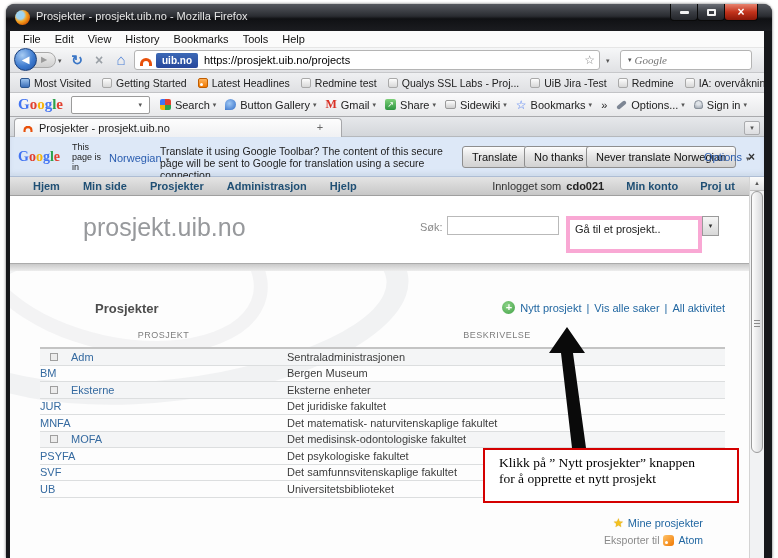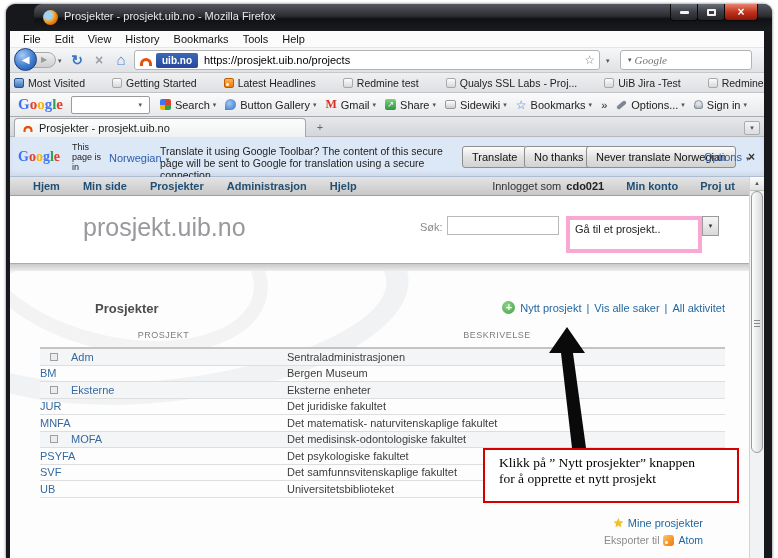--- a/index.html
+++ b/index.html
@@ -4,21 +4,21 @@
 <style>
   * { margin:0; padding:0; box-sizing:border-box; }
   body { background:#fff; }
   .screen { position:relative; width:778px; height:558px; background:#fff;
             font-family:"Liberation Sans", sans-serif; overflow:hidden; }
 
   
   .fx-window { position:absolute; left:6px; top:4px; width:766px; height:554px;
                background:#17181b; border-radius:9px 9px 0 0; box-shadow:0 0 3px rgba(0,0,0,.6); }
   .titlebar { position:relative; height:27px; border-radius:8px 8px 0 0;
-              background:linear-gradient(#55585f, #2a2c31 45%, #101114 55%, #1b1c20);margin-left:28px; }
+              background:linear-gradient(#55585f, #2a2c31 45%, #101114 55%, #1b1c20); }
   .fx-logo { position:absolute; left:9px; top:6px; width:15px; height:15px; border-radius:50%;
              background:radial-gradient(circle at 35% 35%, #9fd4f2 0 28%, #f6a623 45%, #d35400 80%, #8e3200); }
   .win-title { position:absolute; left:30px; top:6px; font-size:11px; color:#e6e6e6; }
   .win-controls { position:absolute; right:14px; top:0; display:flex; }
   .win-btn { height:17px; border:1px solid #0a0a0a; border-top:none; border-radius:0 0 4px 4px;
              display:flex; align-items:center; justify-content:center; margin-left:-1px;
              background:linear-gradient(#6a6e76, #3a3d43 50%, #24262b); }
   .win-btn.min, .win-btn.max { width:28px; }
   .win-btn.close { width:34px; background:linear-gradient(#e8836f, #c3331c 50%, #8c1708); }
   .win-glyph-bar { width:9px; height:3px; background:#f2f2f2; border-radius:1px; }
@@ -66,21 +66,21 @@
   .sb-ph { flex:1; font-size:11px; font-style:italic; color:#9a9a9a; border:none; outline:none;
            font-family:"Liberation Serif", serif; background:transparent; }
   .magnifier { position:relative; width:12px; height:12px; }
   .magnifier::before { content:""; position:absolute; left:1px; top:1px; width:7px; height:7px;
                        border:2px solid #3b6fc4; border-radius:50%; }
   .magnifier::after { content:""; position:absolute; left:8px; top:8px; width:4px; height:2px;
                       background:#3b6fc4; transform:rotate(45deg); }
 
   
   .bmbar { height:20px; background:linear-gradient(#eff0f2,#dfe0e3); border-bottom:1px solid #c2c3c6;
-           display:flex; align-items:center; padding:0 4px; font-size:10.5px; color:#222;gap:16px; }
+           display:flex; align-items:center; padding:0 10px; font-size:10.5px; color:#222; }
   .bm { display:flex; align-items:center; margin-right:11px; white-space:nowrap; }
   .bm-ico { width:10px; height:10px; margin-right:4px; border-radius:2px;
             background:linear-gradient(#fdfdfd,#d8d8d8); border:1px solid #a9a9a9; }
   .bm-ico.blue { background:linear-gradient(#9cc3ee,#3d6fb8); border-color:#2c568f; }
   .bm-ico.rss { background:linear-gradient(#ffb35c,#f07800); border-color:#c05d00; position:relative; }
   .bm-ico.rss::before { content:""; position:absolute; left:1px; bottom:1px; width:3px; height:3px;
                         background:#fff; border-radius:50%; }
 
   
   .gtoolbar { height:24px; background:linear-gradient(#fbfbfc,#e7e8ea); border-bottom:1px solid #a9aaad;
@@ -98,21 +98,21 @@
                color:#fff; font-size:8px; line-height:11px; text-align:center; }
   .bubble { width:11px; height:9px; border-radius:2px; background:linear-gradient(#fdfdfd,#cfcfcf);
             border:1px solid #9a9a9a; }
   .gstar { color:#4274f2; font-size:12px; }
   .wrench { width:11px; height:4px; background:#7d8694; border-radius:2px; transform:rotate(-40deg); }
   .person { width:9px; height:9px; border-radius:50% 50% 2px 2px; background:radial-gradient(circle at 50% 30%, #dfe3e8 0 30%, #9aa2ad); border:1px solid #8a929c; }
 
   
   .tabbar { position:relative; height:20px; background:linear-gradient(#e6e8eb,#d3d6da);
             border-bottom:1px solid #b5b8bc; }
-  .tab { position:absolute; left:4px; top:1px; width:292px; height:19px; background:linear-gradient(#fdfdfd,#f0f1f3);
+  .tab { position:absolute; left:4px; top:1px; width:328px; height:19px; background:linear-gradient(#fdfdfd,#f0f1f3);
          border:1px solid #a6a7aa; border-bottom:none; border-radius:4px 4px 0 0;
          display:flex; align-items:center; padding:0 7px; font-size:11px; color:#1c1c1c; }
   .tab .uib-arc { margin:2px 5px 0 0; transform:scale(.8); }
   .newtab { position:absolute; left:302px; top:4px; width:16px; height:14px; text-align:center;
             font-size:11px; color:#666; line-height:13px; }
   .tablist-btn { position:absolute; right:4px; top:4px; width:16px; height:14px; text-align:center;
                  background:linear-gradient(#f4f4f5,#dcdde0); border:1px solid #aaabae; border-radius:2px;
                  font-size:7px; color:#555; line-height:12px; }
 
   

